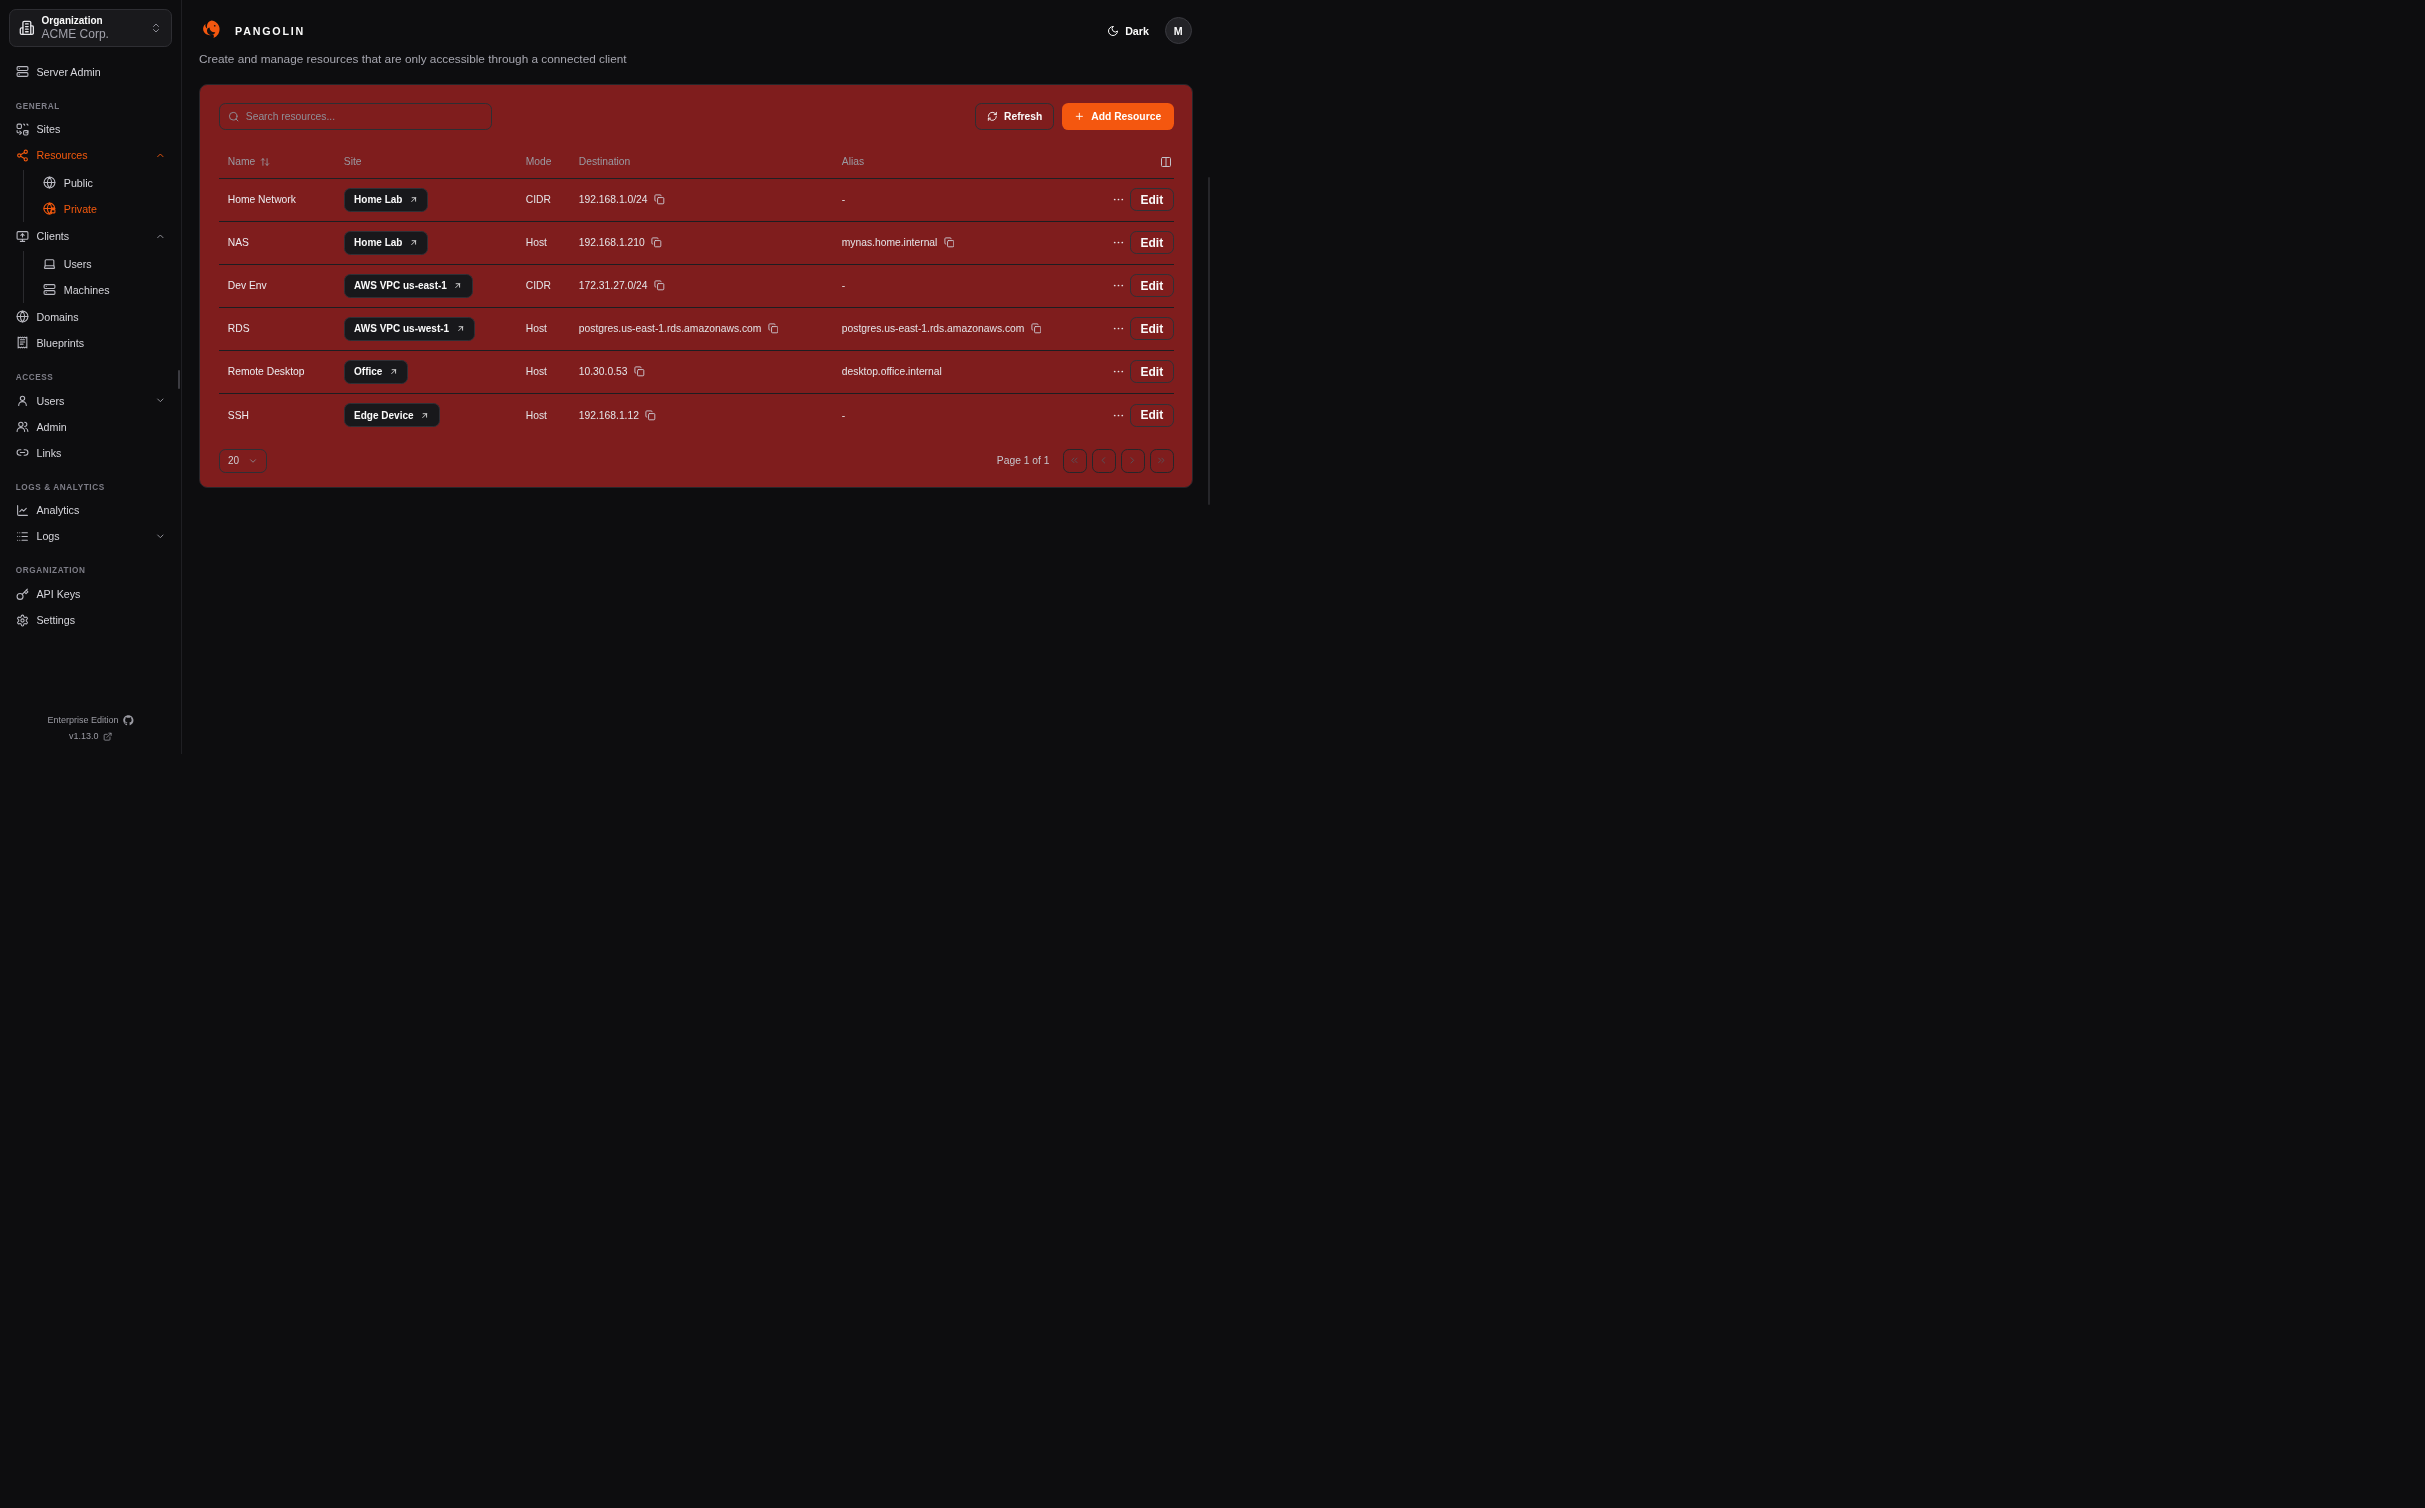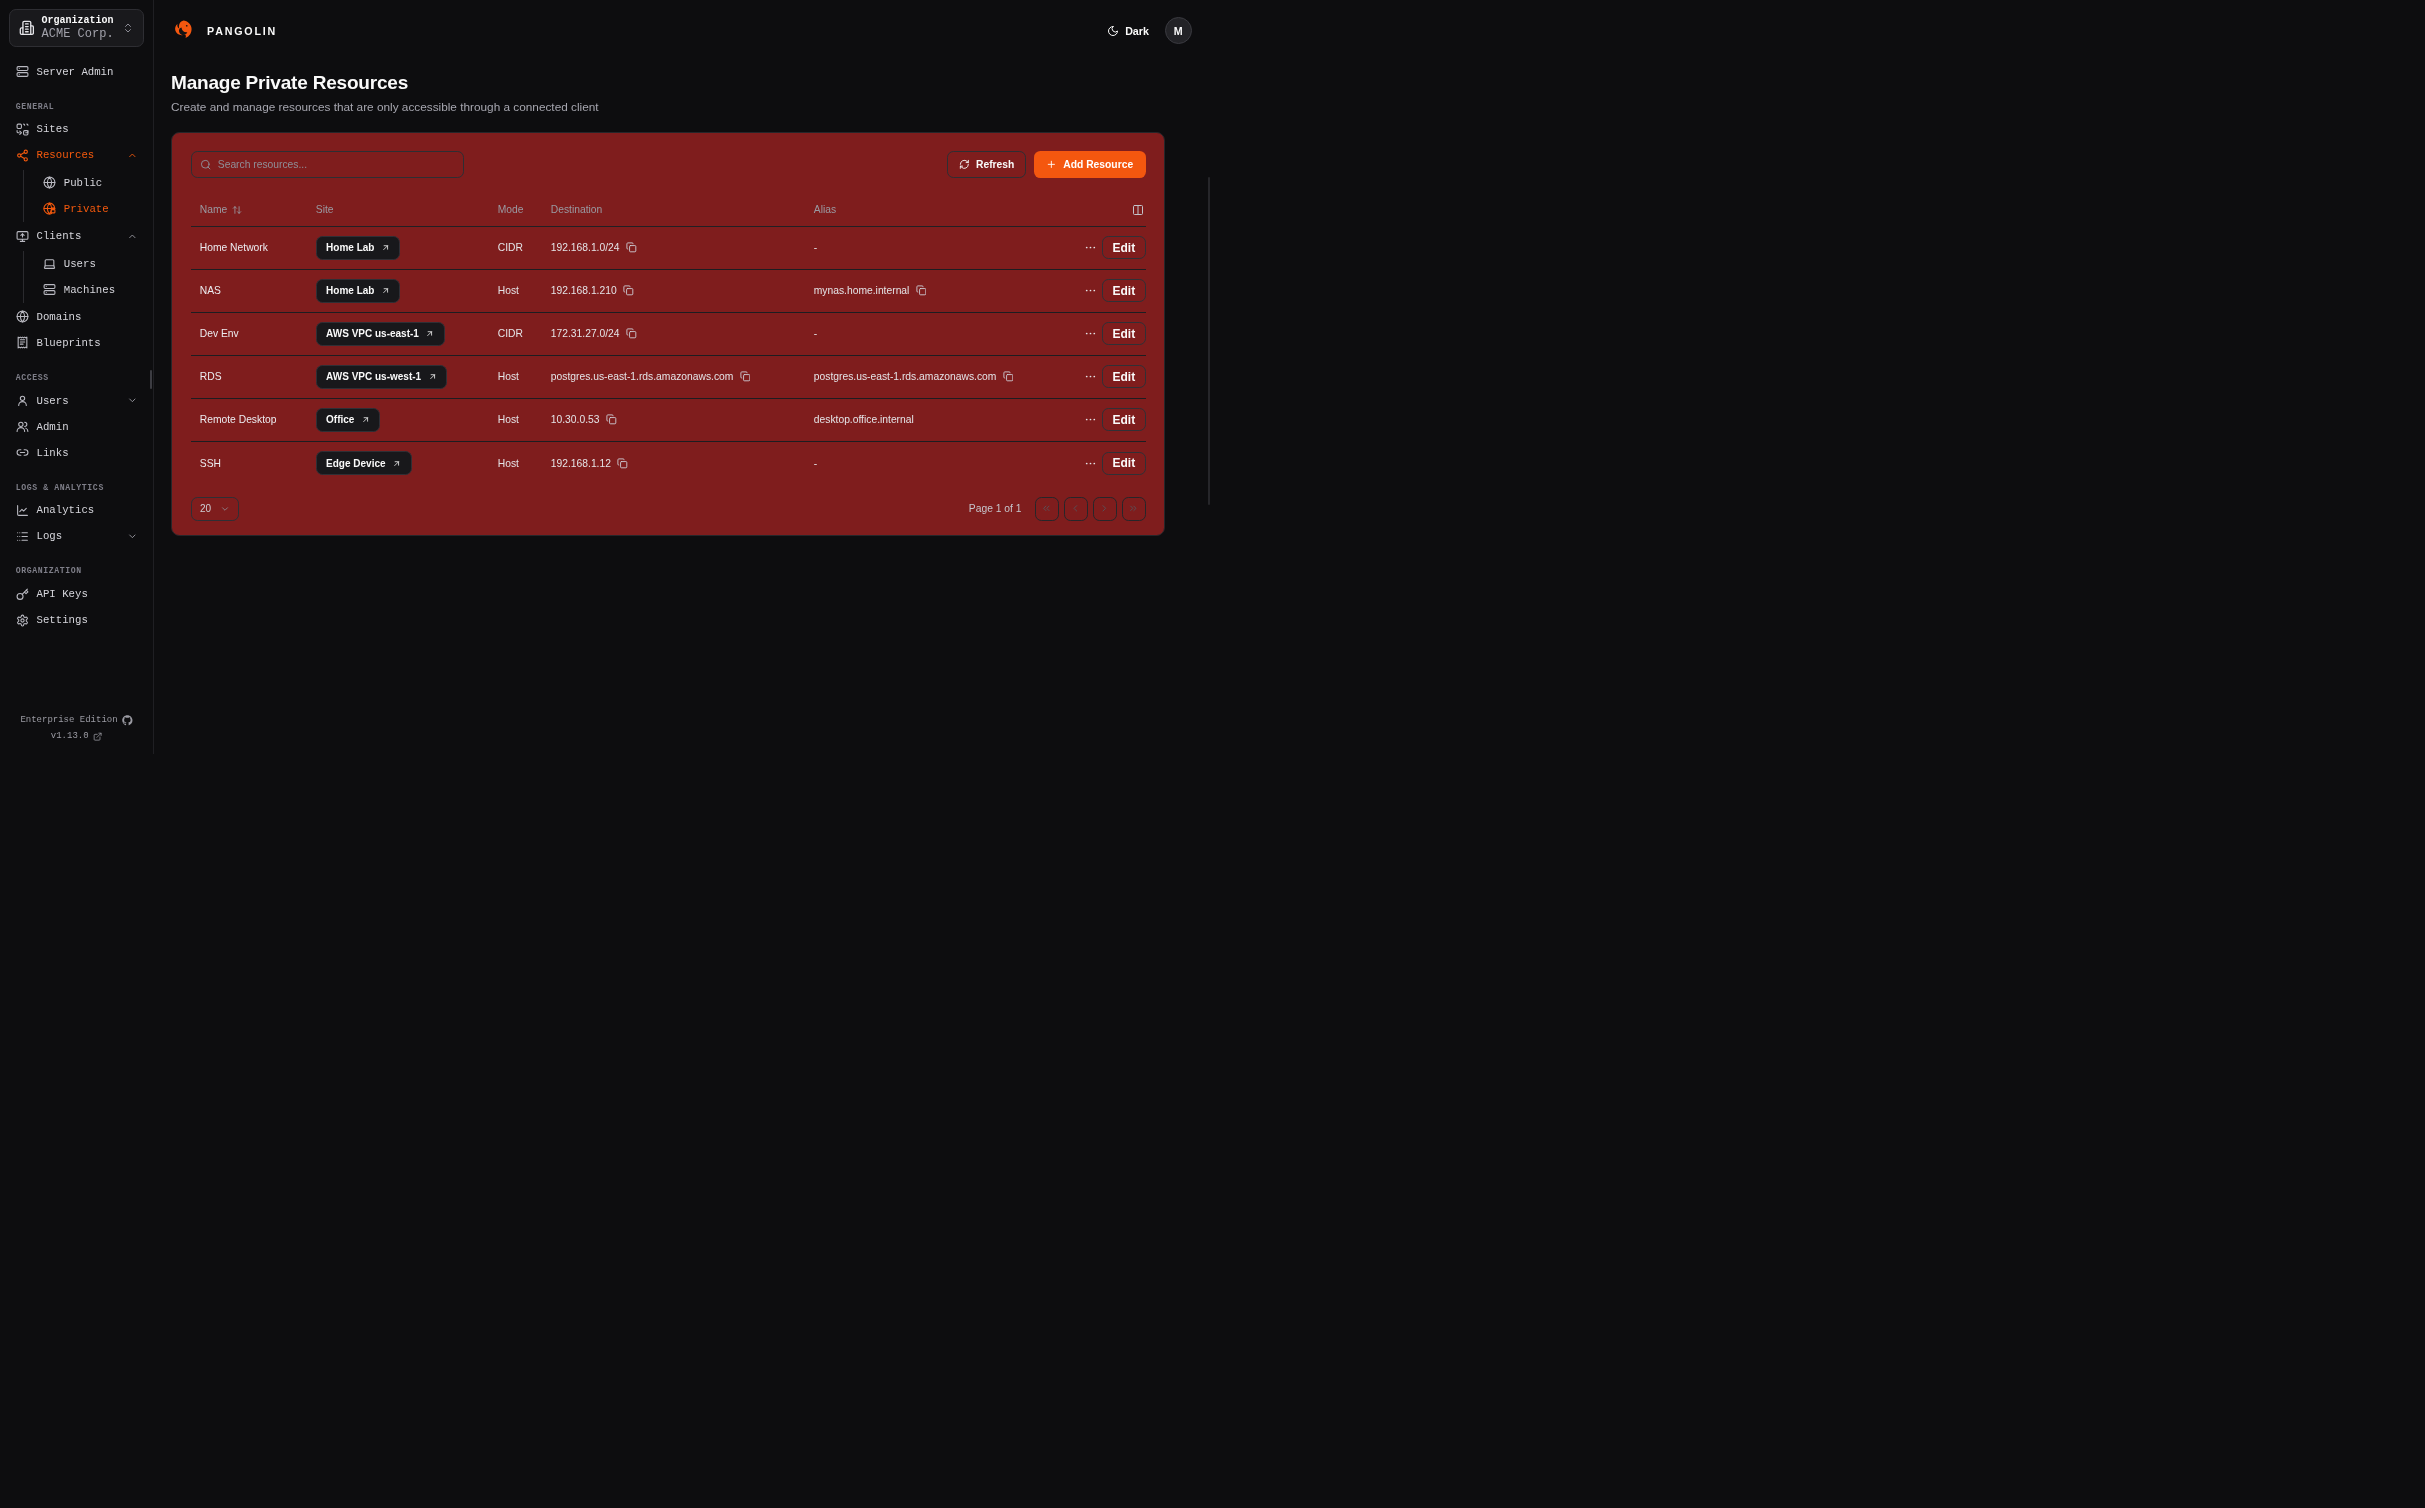--- a/index.html
+++ b/index.html
@@ -10,26 +10,25 @@
     font-family:"Liberation Sans","DejaVu Sans",sans-serif;
     display:flex;
     overflow:hidden;
     position:relative;
   }
   svg { display:block; }
   .ic { stroke:currentColor; fill:none; stroke-width:2; stroke-linecap:round; stroke-linejoin:round; }
 
   
   .sidebar {
-    width:154px; height:100%; flex:0 0 auto;
+    width:182px; height:100%; flex:0 0 auto;
     border-right:0.7px solid #1f1f23;
     padding:9.3px 9.3px 8.5px 9.3px;
     display:flex; flex-direction:column;
     position:relative;
-    font-family:Liberation Mono, monospace;
   }
   .org-switcher {
     display:flex; align-items:center; gap:7.1px;
     border:0.7px solid #2e2e33; background:#19191c;
     border-radius:7.1px; padding:6.4px 8.5px; height:38px;
     cursor:pointer;
   }
   .org-switcher .org-icon { color:#e6e6ea; }
   .org-text { flex:1; min-width:0; }
   .org-label { font-size:10px; font-weight:700; color:#fafafa; line-height:1.25; }
@@ -455,21 +454,20 @@
             </svg>
           </span>
         <span>Dark</span>
       </div>
       <div class="avatar">
           <span>M</span>
         </div>
     </div>
   </div>
 
-  <h1 class="page-title">Manage Private Resources</h1>
   <p class="page-subtitle">Create and manage resources that are only accessible through a connected client</p>
 
   <section class="card">
     <div class="toolbar">
       <label class="search-box">
         <span>
             <svg class="ic" width="11.4" height="11.4" viewBox="0 0 24 24">
               <circle cx="11" cy="11" r="8"></circle>
               <path d="m21 21-4.3-4.3"></path>
             </svg>

